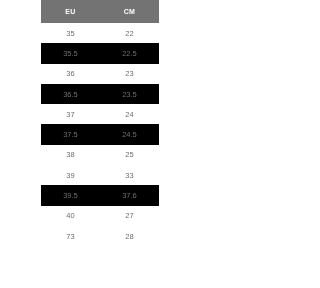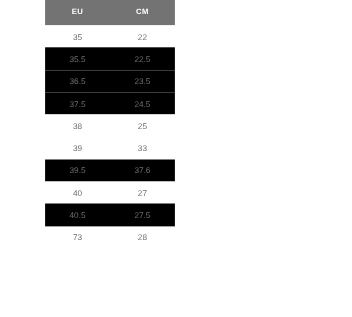--- a/index.html
+++ b/index.html
@@ -70,23 +70,31 @@
     </thead>
     <tbody>
       <tr class="row-odd">
         <td>35</td>
         <td>22</td>
       </tr>
       <tr class="row-even">
         <td>35.5</td>
         <td>22.5</td>
       </tr>
+      <tr class="row-odd">
+        <td>36</td>
+        <td>23</td>
+      </tr>
       <tr class="row-even">
         <td>36.5</td>
         <td>23.5</td>
+      </tr>
+      <tr class="row-odd">
+        <td>37</td>
+        <td>24</td>
       </tr>
       <tr class="row-even">
         <td>37.5</td>
         <td>24.5</td>
       </tr>
       <tr class="row-odd">
         <td>38</td>
         <td>25</td>
       </tr>
       <tr class="row-odd">
@@ -94,23 +102,19 @@
         <td>33</td>
       </tr>
       <tr class="row-even">
         <td>39.5</td>
         <td>37.6</td>
       </tr>
       <tr class="row-odd">
         <td>40</td>
         <td>27</td>
       </tr>
-      <tr class="row-even">
-        <td>40.5</td>
-        <td>27.5</td>
-      </tr>
       <tr class="row-odd">
         <td>73</td>
         <td>28</td>
       </tr>
     </tbody>
   </table>
 </div>
 
 </body></html>

